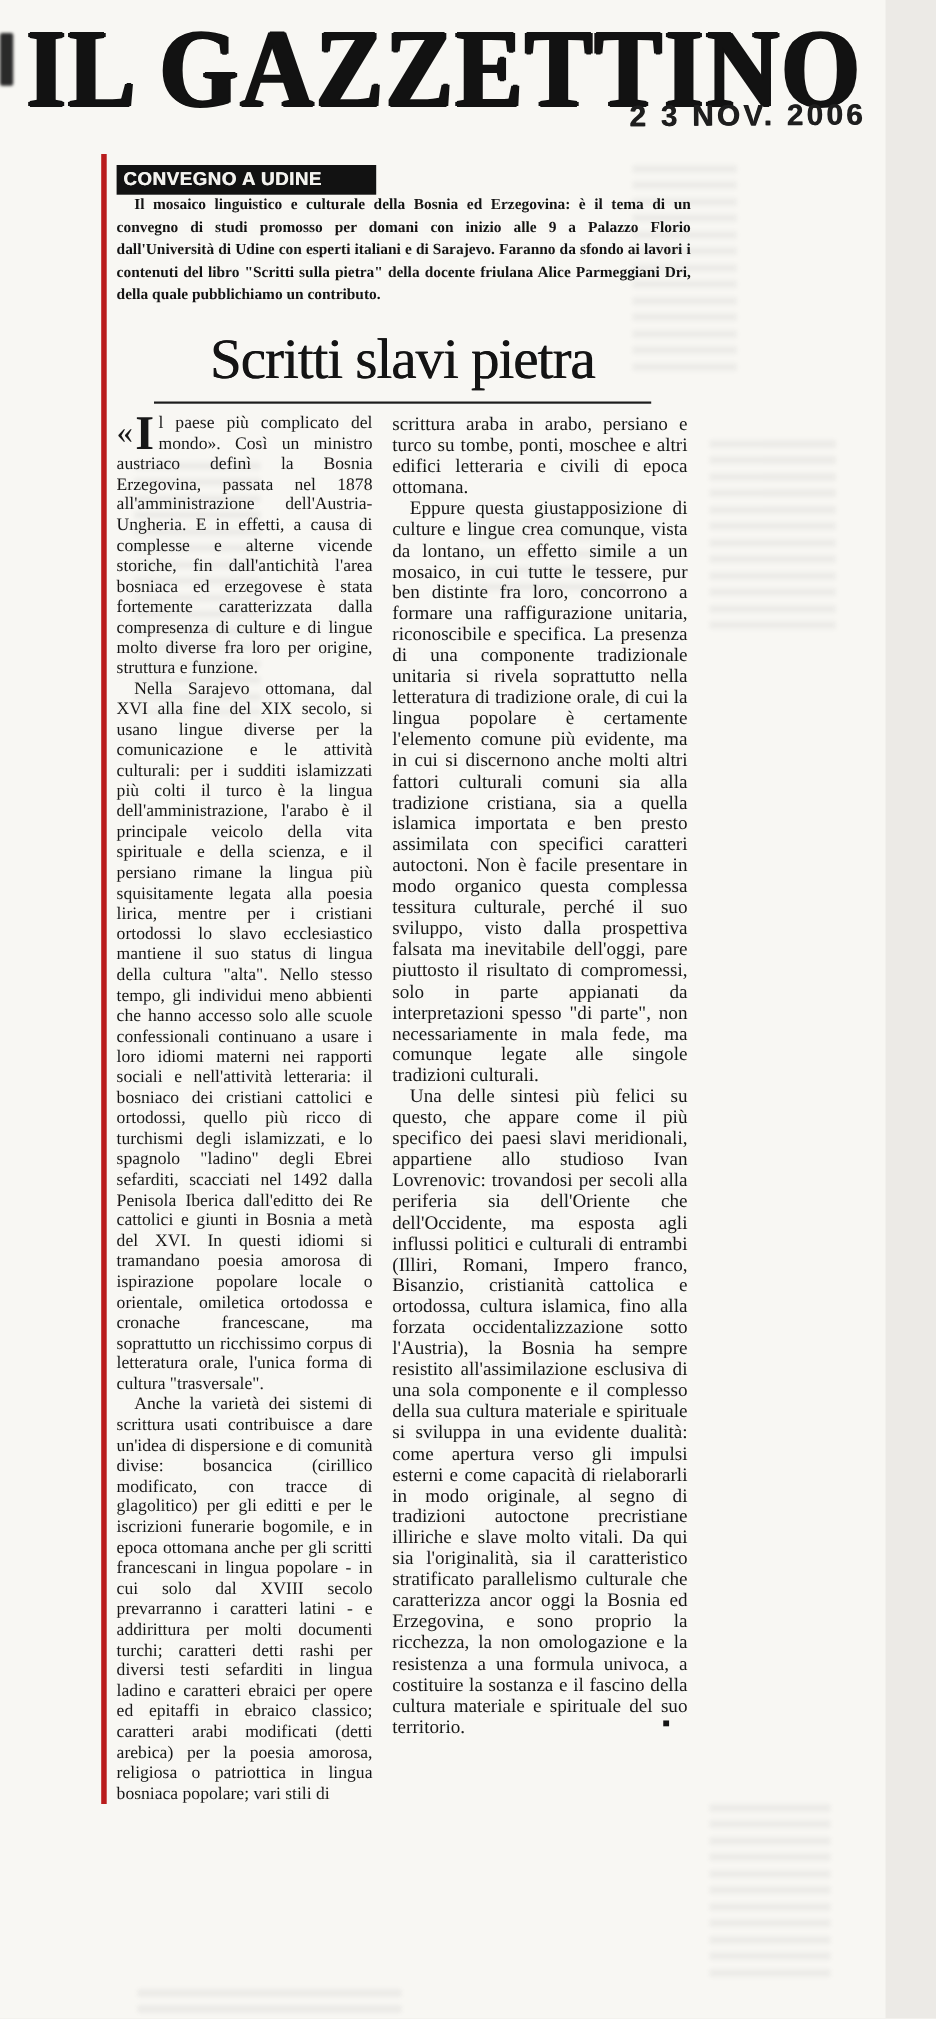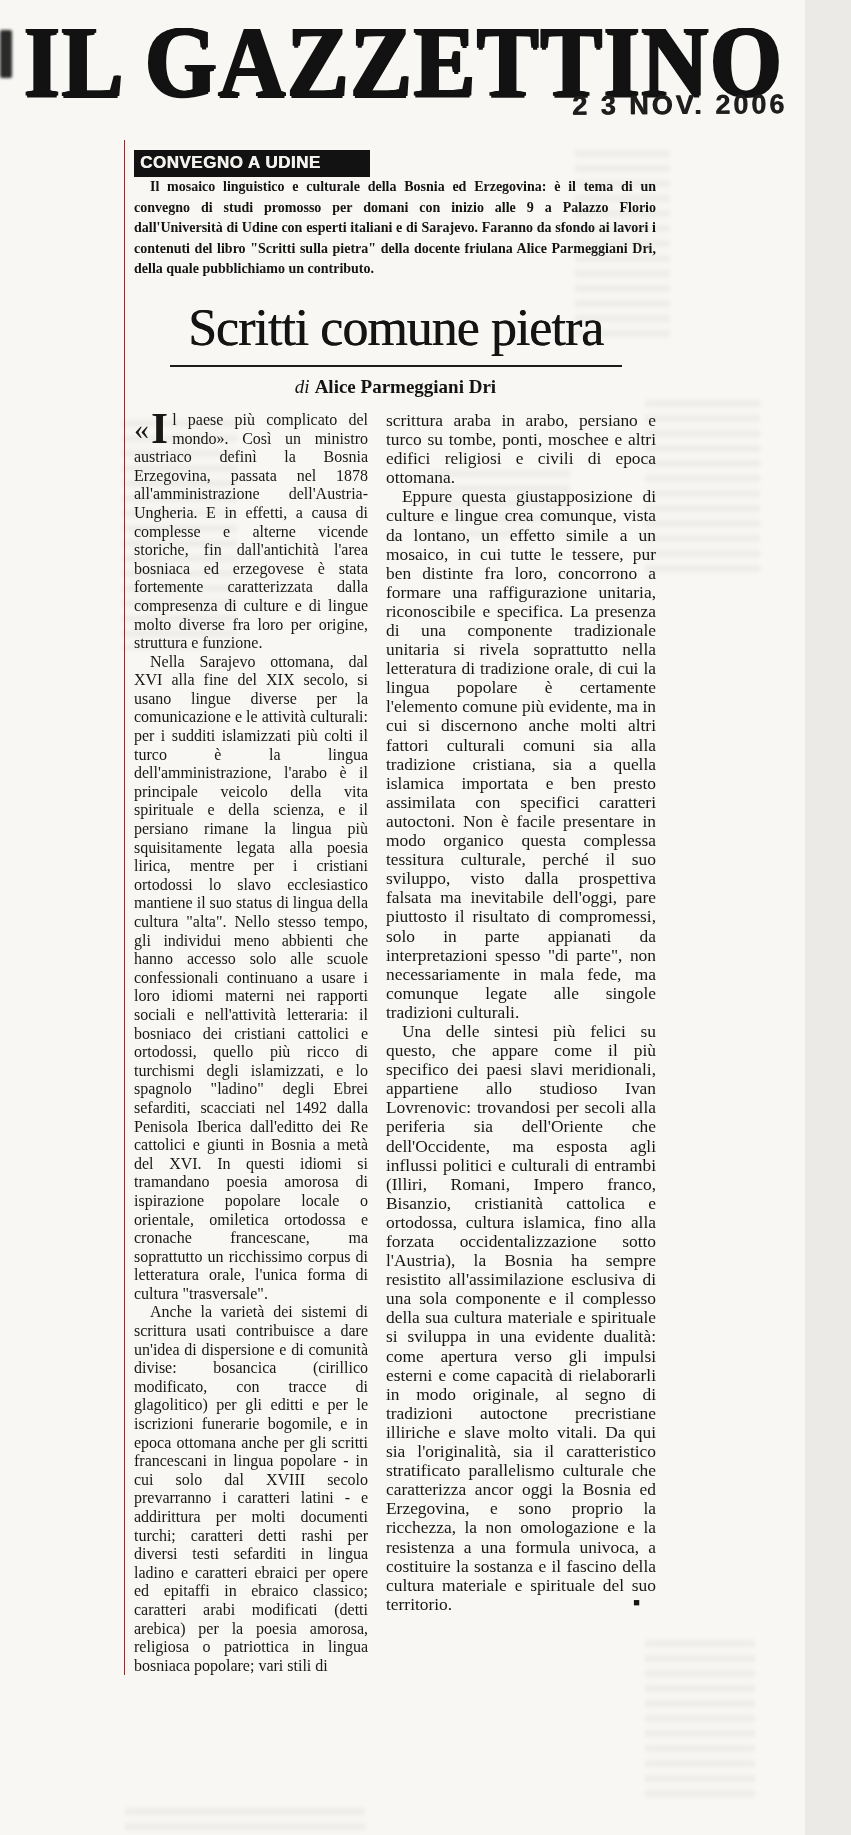--- a/index.html
+++ b/index.html
@@ -35,23 +35,23 @@
     font-weight:bold;
     font-size:27px;
     letter-spacing:3px;
     color:#1e1e1e;
     transform:rotate(-0.4deg);
     text-shadow:0.6px 0 0 #1e1e1e;
     white-space:nowrap;
   }
   
   .article{
-    position:absolute;left:124px;top:140px;
+    position:absolute;left:92px;top:140px;
     width:533px;
-    border-left:1px solid #b91c1c;
+    border-left:5px solid #b91c1c;
     padding:10px 0 0 9px;
     box-sizing:border-box;
   }
   .kicker{
     display:inline-block;
     box-sizing:border-box;
     width:236px;
     background:#121212;
     color:#f3f2ee;
     font-family:"Liberation Sans","DejaVu Sans",sans-serif;
@@ -171,37 +171,34 @@
   <div class="ghost light" style="left:645px;top:1640px;width:110px;height:160px;"></div>
   <div class="ghost light" style="left:125px;top:1808px;width:240px;height:25px;"></div>
 
   <div class="article">
 
     <div class="kicker">CONVEGNO A UDINE</div>
 
 
     <p class="lead">Il mosaico linguistico e culturale della Bosnia ed Erzegovina: è il tema di un convegno di studi promosso per domani con inizio alle 9 a Palazzo Florio dall'Università di Udine con esperti italiani e di Sarajevo. Faranno da sfondo ai lavori i contenuti del libro "Scritti sulla pietra" della docente friulana Alice Parmeggiani Dri, della quale pubblichiamo un contributo.</p>
 
-    <h2 class="title">Scritti comune pietra</h2>
+    <h2 class="title">Scritti slavi pietra</h2>
     <div class="title-rule"></div>
 
-    <div class="byline">
-      <span class="by-prefix">di</span><span class="by-author">Alice Parmeggiani Dri</span>
-    </div>
 
     <div class="columns">
 
       <div class="col col-left">
         <p class="para"><span class="oq">«</span><span class="dropcap">I</span><span>l paese più complicato del mondo». Così un ministro austriaco definì la Bosnia Erzegovina, passata nel 1878 all'amministrazione dell'Austria-Ungheria. E in effetti, a causa di complesse e alterne vicende storiche, fin dall'antichità l'area bosniaca ed erzegovese è stata fortemente caratterizzata dalla compresenza di culture e di lingue molto diverse fra loro per origine, struttura e funzione.</span></p>
         <p class="para indent">Nella Sarajevo ottomana, dal XVI alla fine del XIX secolo, si usano lingue diverse per la comunicazione e le attività culturali: per i sudditi islamizzati più colti il turco è la lingua dell'amministrazione, l'arabo è il principale veicolo della vita spirituale e della scienza, e il persiano rimane la lingua più squisitamente legata alla poesia lirica, mentre per i cristiani ortodossi lo slavo ecclesiastico mantiene il suo status di lingua della cultura "alta". Nello stesso tempo, gli individui meno abbienti che hanno accesso solo alle scuole confessionali continuano a usare i loro idiomi materni nei rapporti sociali e nell'attività letteraria: il bosniaco dei cristiani cattolici e ortodossi, quello più ricco di turchismi degli islamizzati, e lo spagnolo "ladino" degli Ebrei sefarditi, scacciati nel 1492 dalla Penisola Iberica dall'editto dei Re cattolici e giunti in Bosnia a metà del XVI. In questi idiomi si tramandano poesia amorosa di ispirazione popolare locale o orientale, omiletica ortodossa e cronache francescane, ma soprattutto un ricchissimo corpus di letteratura orale, l'unica forma di cultura "trasversale".</p>
         <p class="para indent">Anche la varietà dei sistemi di scrittura usati contribuisce a dare un'idea di dispersione e di comunità divise: bosancica (cirillico modificato, con tracce di glagolitico) per gli editti e per le iscrizioni funerarie bogomile, e in epoca ottomana anche per gli scritti francescani in lingua popolare - in cui solo dal XVIII secolo prevarranno i caratteri latini - e addirittura per molti documenti turchi; caratteri detti rashi per diversi testi sefarditi in lingua ladino e caratteri ebraici per opere ed epitaffi in ebraico classico; caratteri arabi modificati (detti arebica) per la poesia amorosa, religiosa o patriottica in lingua bosniaca popolare; vari stili di</p>
       </div>
 
       <div class="col col-right">
-        <p class="para">scrittura araba in arabo, persiano e turco su tombe, ponti, moschee e altri edifici religiosi e civili di epoca ottomana.</p>
+        <p class="para">scrittura araba in arabo, persiano e turco su tombe, ponti, moschee e altri edifici letteraria e civili di epoca ottomana.</p>
         <p class="para indent">Eppure questa giustapposizione di culture e lingue crea comunque, vista da lontano, un effetto simile a un mosaico, in cui tutte le tessere, pur ben distinte fra loro, concorrono a formare una raffigurazione unitaria, riconoscibile e specifica. La presenza di una componente tradizionale unitaria si rivela soprattutto nella letteratura di tradizione orale, di cui la lingua popolare è certamente l'elemento comune più evidente, ma in cui si discernono anche molti altri fattori culturali comuni sia alla tradizione cristiana, sia a quella islamica importata e ben presto assimilata con specifici caratteri autoctoni. Non è facile presentare in modo organico questa complessa tessitura culturale, perché il suo sviluppo, visto dalla prospettiva falsata ma inevitabile dell'oggi, pare piuttosto il risultato di compromessi, solo in parte appianati da interpretazioni spesso "di parte", non necessariamente in mala fede, ma comunque legate alle singole tradizioni culturali.</p>
         <p class="para indent">Una delle sintesi più felici su questo, che appare come il più specifico dei paesi slavi meridionali, appartiene allo studioso Ivan Lovrenovic: trovandosi per secoli alla periferia sia dell'Oriente che dell'Occidente, ma esposta agli influssi politici e culturali di entrambi (Illiri, Romani, Impero franco, Bisanzio, cristianità cattolica e ortodossa, cultura islamica, fino alla forzata occidentalizzazione sotto l'Austria), la Bosnia ha sempre resistito all'assimilazione esclusiva di una sola componente e il complesso della sua cultura materiale e spirituale si sviluppa in una evidente dualità: come apertura verso gli impulsi esterni e come capacità di rielaborarli in modo originale, al segno di tradizioni autoctone precristiane illiriche e slave molto vitali. Da qui sia l'originalità, sia il caratteristico stratificato parallelismo culturale che caratterizza ancor oggi la Bosnia ed Erzegovina, e sono proprio la ricchezza, la non omologazione e la resistenza a una formula univoca, a costituire la sostanza e il fascino della cultura materiale e spirituale del suo territorio.</p>
         <div class="endmark">■</div>
       </div>
 
     </div>
   </div>
 
 </div>
 

